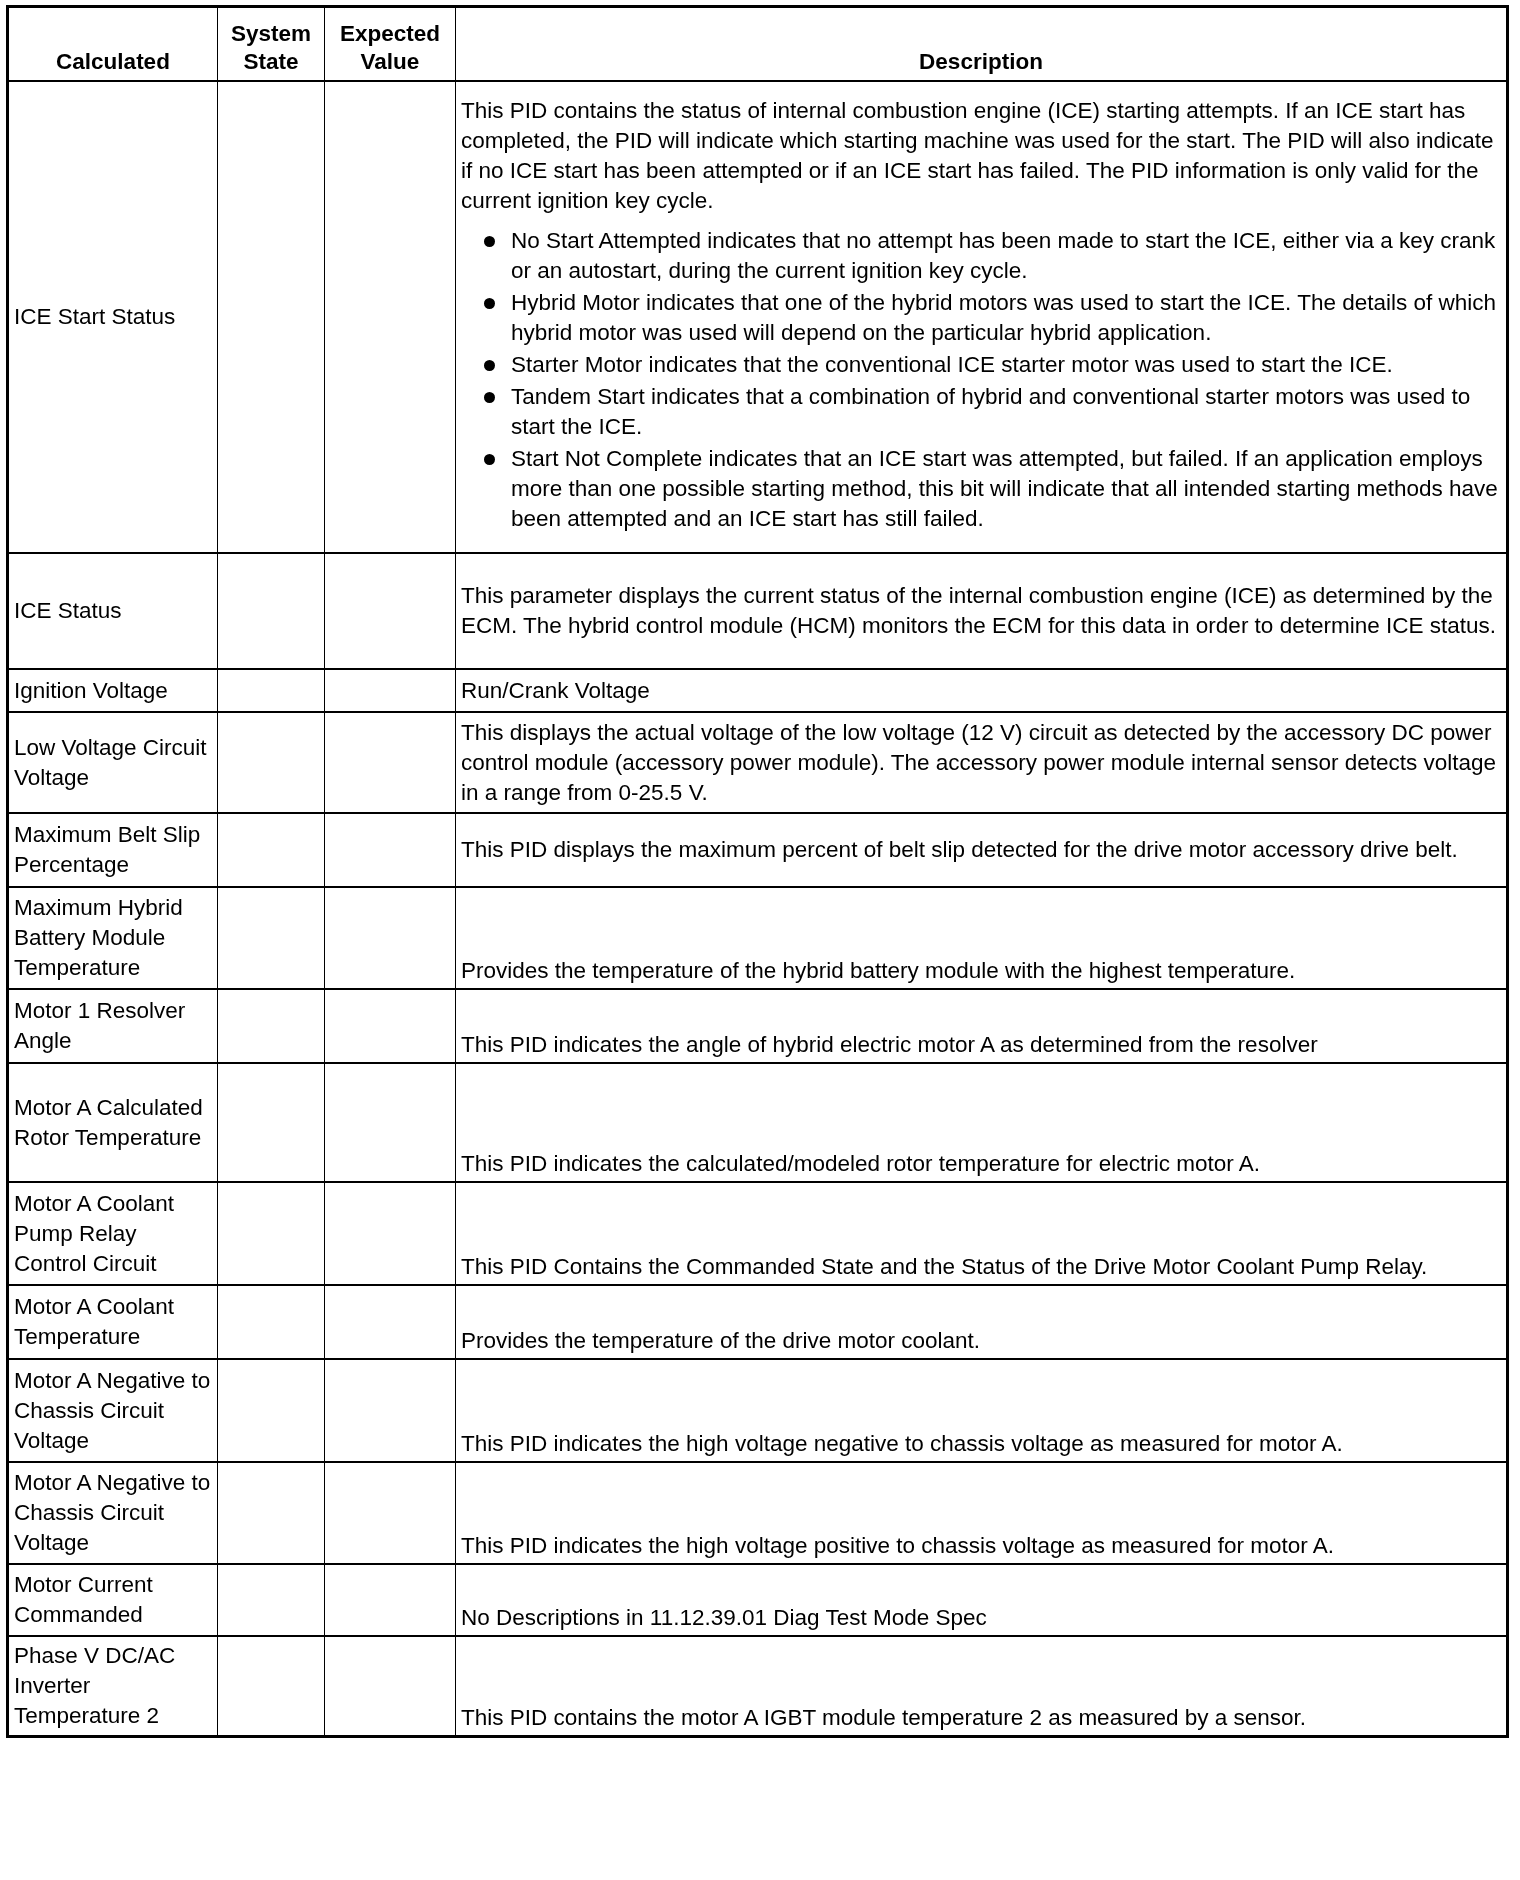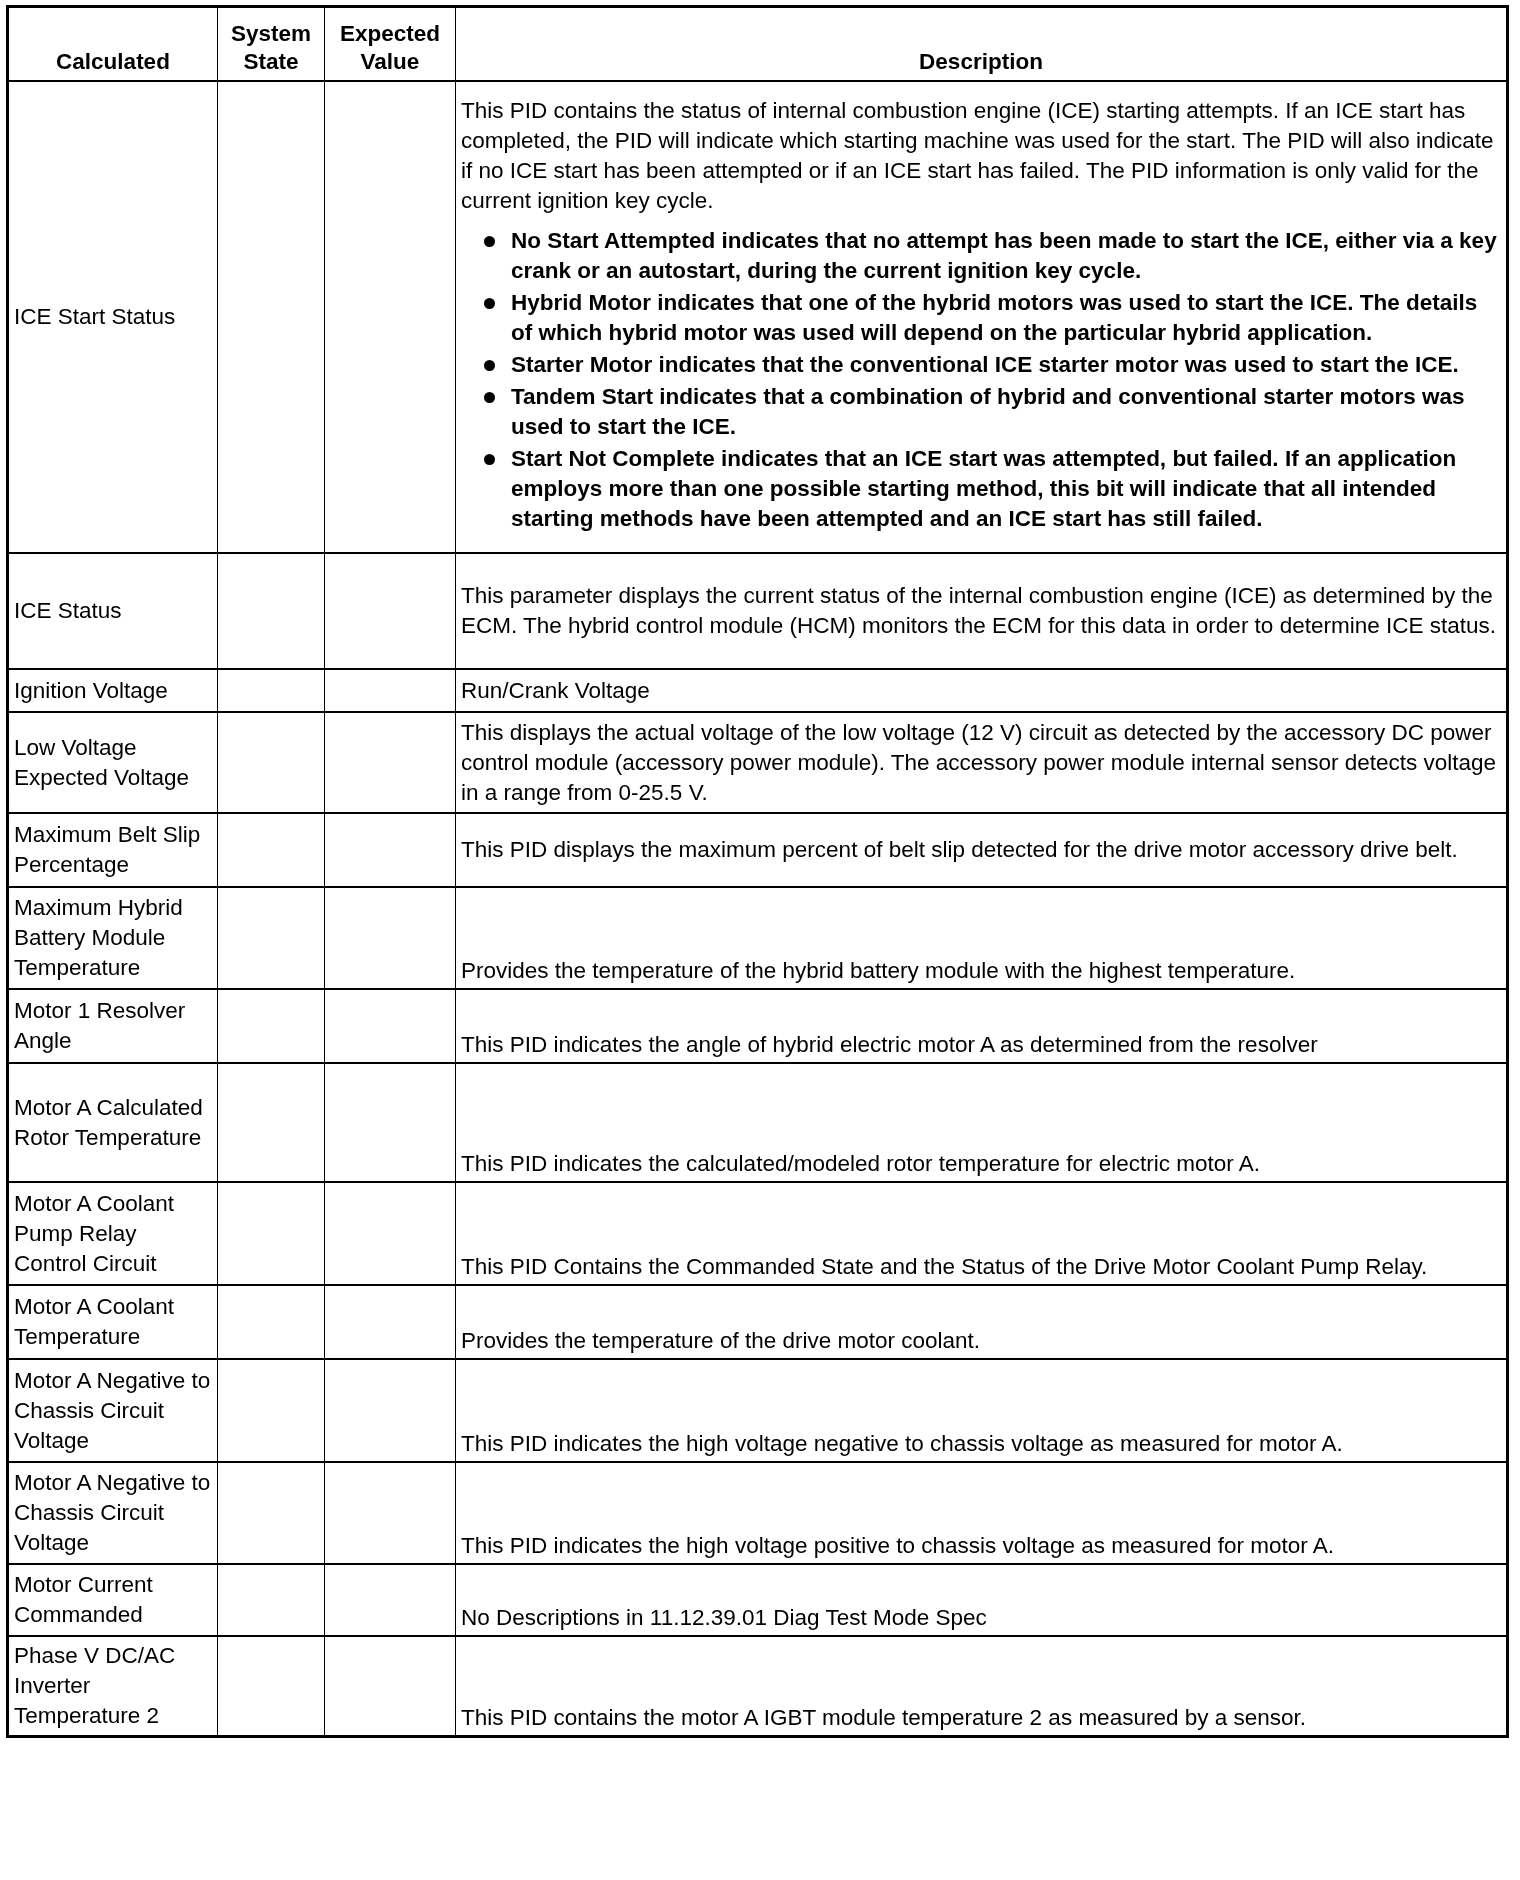--- a/index.html
+++ b/index.html
@@ -50,21 +50,20 @@
     table.pid-table tbody tr { border-bottom: 2px solid #000; }
     td.param { vertical-align: middle; }
     td.desc { vertical-align: middle; }
     td.desc.bottom { vertical-align: bottom; padding-bottom: 2px; }
 
     .desc-para { margin: 0 0 10px 0; }
     ul.bullets {
       list-style: none;
       margin: 0 0 2px 0;
       padding: 0;
-      font-weight: bold;
     }
     ul.bullets li {
       position: relative;
       padding-left: 50px;
       margin: 0 0 2px 0;
     }
     ul.bullets li .bullet-dot {
       position: absolute;
       left: 23px;
       top: 10px;
@@ -118,21 +117,21 @@
     </tr>
 
     <tr style="height:43px">
       <td class="param">Ignition Voltage</td>
       <td></td>
       <td></td>
       <td class="desc">Run/Crank Voltage</td>
     </tr>
 
     <tr style="height:101px">
-      <td class="param">Low Voltage Expected Voltage</td>
+      <td class="param">Low Voltage Circuit Voltage</td>
       <td></td>
       <td></td>
       <td class="desc">This displays the actual voltage of the low voltage (12 V) circuit as detected by the accessory DC power control module (accessory power module). The accessory power module internal sensor detects voltage in a range from 0-25.5 V.</td>
     </tr>
 
     <tr style="height:74px">
       <td class="param">Maximum Belt Slip Percentage</td>
       <td></td>
       <td></td>
       <td class="desc">This PID displays the maximum percent of belt slip detected for the drive motor accessory drive belt.</td>

